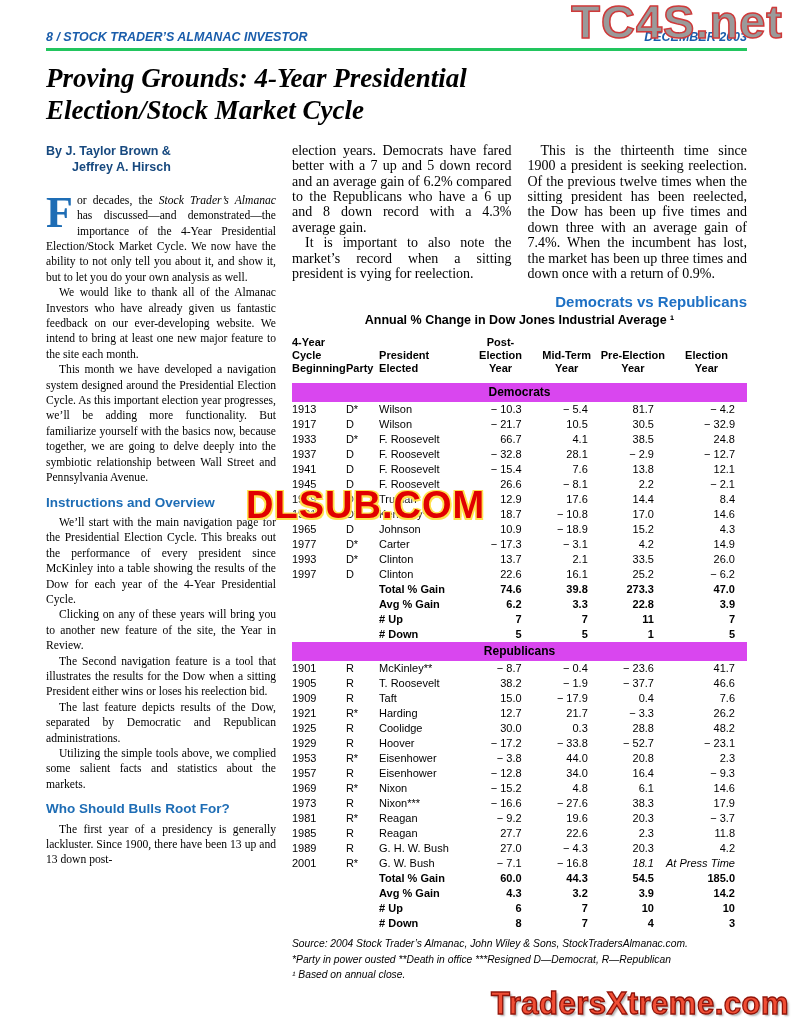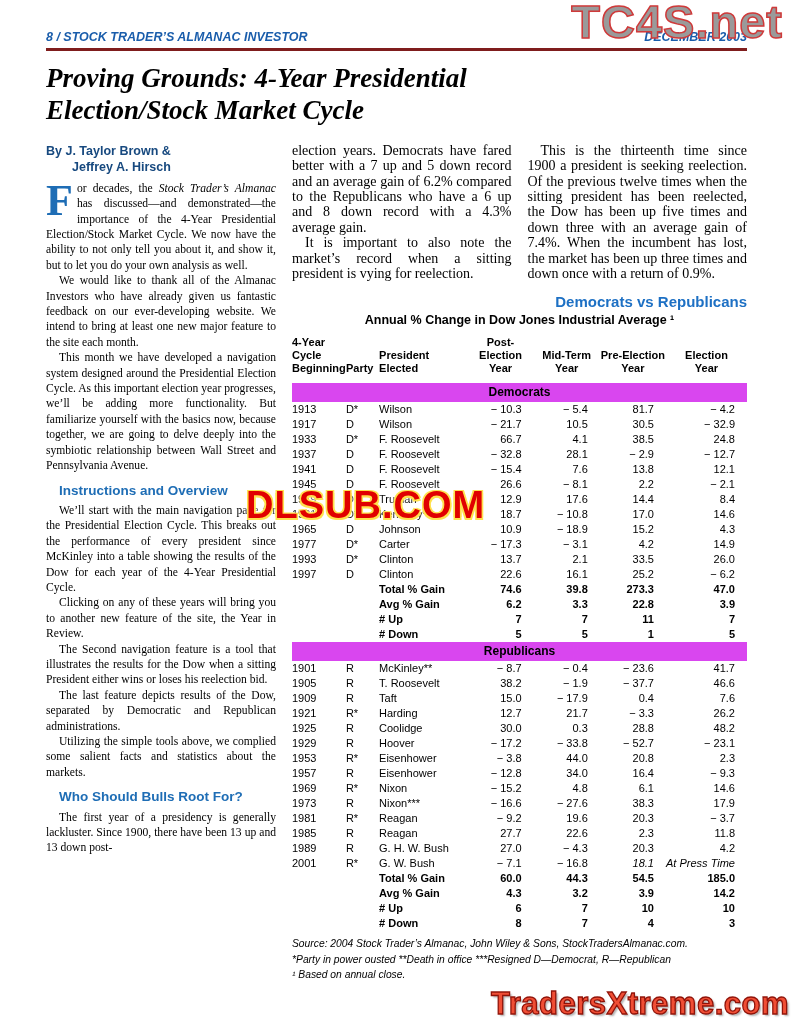--- a/index.html
+++ b/index.html
@@ -2,42 +2,42 @@
 <html><head>
 <meta charset="utf-8">
 <style>
   html,body{margin:0;padding:0;background:#ffffff;}
   body{width:791px;height:1024px;position:relative;overflow:hidden;
        font-family:"Liberation Serif",serif;color:#000;}
   .page{position:absolute;inset:0;padding:30px 44px 0 46px;box-sizing:border-box;}
 
   
   .masthead{display:flex;justify-content:space-between;align-items:baseline;
-            border-bottom:3px solid #7f1d1d;padding-bottom:4px;
+            border-bottom:3px solid #22c55e;padding-bottom:4px;
             font-family:"Liberation Sans",sans-serif;font-weight:bold;font-style:italic;
             font-size:12.5px;color:#1a5dab;}
 
   
   .title{margin:11px 0 0 0;font-family:"Liberation Serif",serif;font-style:italic;
          font-weight:bold;font-size:27px;line-height:1.2;color:#000;}
 
   
   .content{display:flex;gap:16px;margin-top:16px;}
   .col-left{width:230px;flex:none;font-size:11.6px;line-height:15.4px;text-align:justify;}
   .col-main{flex:1;display:flex;flex-direction:column;}
   .top-paras{display:flex;gap:16px;}
   .tcol{flex:1;font-size:14px;line-height:15.4px;text-align:justify;}
   p{margin:0;text-indent:13px;}
   p.noindent{text-indent:0;}
   .byline{font-family:"Liberation Sans",sans-serif;font-weight:bold;color:#17497f;
-          font-size:12.5px;line-height:16px;margin-bottom:6px;}
+          font-size:12.5px;line-height:16px;margin-bottom:18px;}
   .byline2{margin-left:26px;}
   .dropcap{float:left;font-size:44px;line-height:35px;font-weight:bold;color:#1e6db5;
            padding:2px 4px 0 0;font-family:"Liberation Serif",serif;}
-  .subhead{margin:9px 0 5px 13px;font-family:"Liberation Sans",sans-serif;font-weight:bold;
+  .subhead{margin:9px 0 5px 0;font-family:"Liberation Sans",sans-serif;font-weight:bold;
            font-size:13.5px;color:#1e6db5;text-align:left;}
 
   
   .table-block{margin-top:12px;font-family:"Liberation Sans",sans-serif;}
   .tbl-title{text-align:right;font-weight:bold;font-size:15px;color:#1d70c4;}
   .tbl-sub{text-align:center;font-weight:bold;font-size:12.5px;color:#000;margin-top:3px;}
   table{width:100%;border-collapse:collapse;margin-top:9px;}
   thead th{font-weight:bold;font-size:11px;line-height:13px;padding:0 0 8px 0;
            vertical-align:bottom;text-align:left;}
   th.col-num{text-align:center;}

